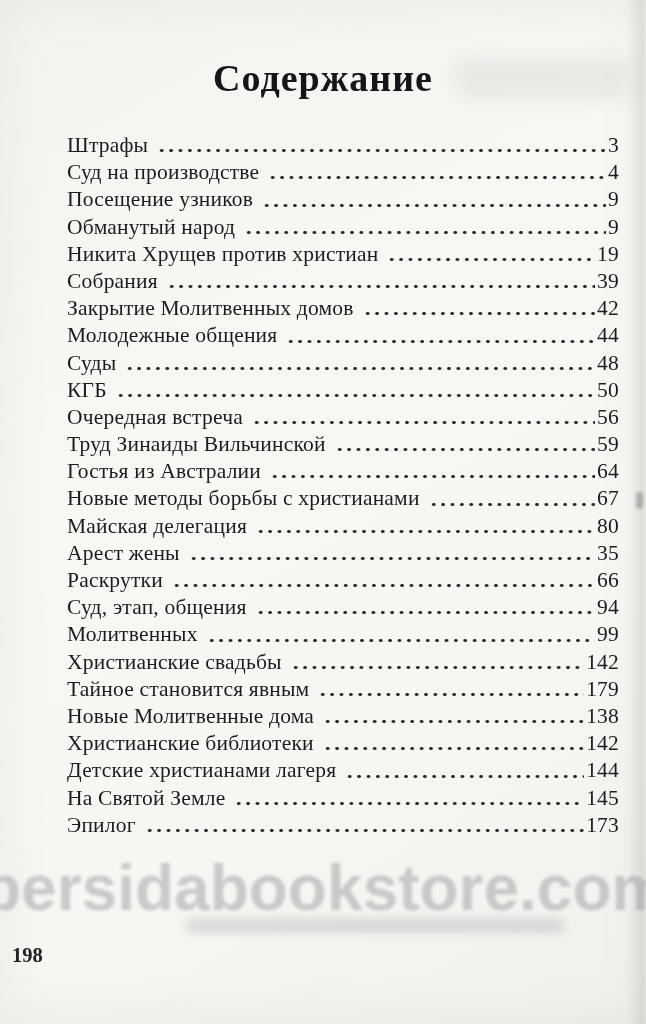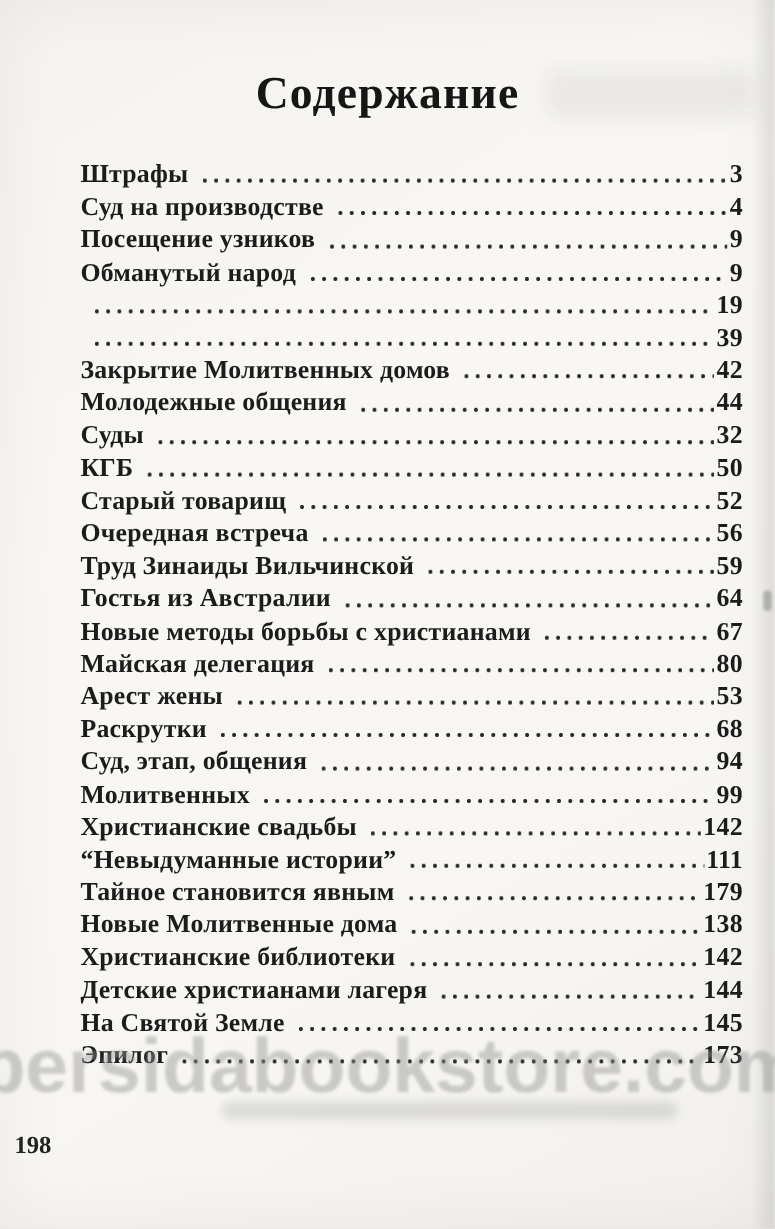--- a/index.html
+++ b/index.html
@@ -43,25 +43,25 @@
   }
   .toc {
     position: absolute;
     top: 132px;
     left: 0;
     right: 0;
     padding: 0 27px 0 67px;
   }
   .row {
     display: flex;
-    align-items: flex-end;
+    align-items: flex-start;
     height: 27.2px;
     line-height: 27.2px;
     font-size: 21.5px;
-    font-weight: bold;
+    font-weight: normal;
     letter-spacing: 0.2px;
     color: #1c1c1c;
     white-space: nowrap;
   }
   .row .label { flex: 0 0 auto; }
   .row .dots {
     flex: 1 1 auto;
     align-self: stretch;
     margin: 0 2px 0 7px;
     background-image: radial-gradient(circle, #2a2a2a 1.5px, rgba(0,0,0,0) 1.9px);
@@ -153,58 +153,55 @@
     <span class="num">9</span>
   </div>
 
   <div class="row">
     <span class="label">Обманутый народ</span>
     <span class="dots"></span>
     <span class="num">9</span>
   </div>
 
   <div class="row">
+    <span class="label">Никита Хрущев против христиан</span>
     <span class="dots"></span>
     <span class="num">19</span>
   </div>
 
   <div class="row">
+    <span class="label">Собрания</span>
     <span class="dots"></span>
     <span class="num">39</span>
   </div>
 
   <div class="row">
     <span class="label">Закрытие Молитвенных домов</span>
     <span class="dots"></span>
     <span class="num">42</span>
   </div>
 
   <div class="row">
     <span class="label">Молодежные общения</span>
     <span class="dots"></span>
     <span class="num">44</span>
   </div>
 
   <div class="row">
     <span class="label">Суды</span>
     <span class="dots"></span>
-    <span class="num">32</span>
+    <span class="num">48</span>
   </div>
 
   <div class="row">
     <span class="label">КГБ</span>
     <span class="dots"></span>
     <span class="num">50</span>
   </div>
 
-  <div class="row">
-    <span class="label">Старый товарищ</span>
-    <span class="dots"></span>
-    <span class="num">52</span>
-  </div>
 
   <div class="row">
     <span class="label">Очередная встреча</span>
     <span class="dots"></span>
     <span class="num">56</span>
   </div>
 
   <div class="row">
     <span class="label">Труд Зинаиды Вильчинской</span>
     <span class="dots"></span>
@@ -225,52 +222,47 @@
 
   <div class="row">
     <span class="label">Майская делегация</span>
     <span class="dots"></span>
     <span class="num">80</span>
   </div>
 
   <div class="row">
     <span class="label">Арест жены</span>
     <span class="dots"></span>
-    <span class="num">53</span>
+    <span class="num">35</span>
   </div>
 
   <div class="row">
     <span class="label">Раскрутки</span>
     <span class="dots"></span>
-    <span class="num">68</span>
+    <span class="num">66</span>
   </div>
 
   <div class="row">
     <span class="label">Суд, этап, общения</span>
     <span class="dots"></span>
     <span class="num">94</span>
   </div>
 
   <div class="row">
     <span class="label">Молитвенных</span>
     <span class="dots"></span>
     <span class="num">99</span>
   </div>
 
   <div class="row">
     <span class="label">Христианские свадьбы</span>
     <span class="dots"></span>
     <span class="num">142</span>
   </div>
 
-  <div class="row">
-    <span class="label">“Невыдуманные истории”</span>
-    <span class="dots"></span>
-    <span class="num">111</span>
-  </div>
 
   <div class="row">
     <span class="label">Тайное становится явным</span>
     <span class="dots"></span>
     <span class="num">179</span>
   </div>
 
   <div class="row">
     <span class="label">Новые Молитвенные дома</span>
     <span class="dots"></span>

